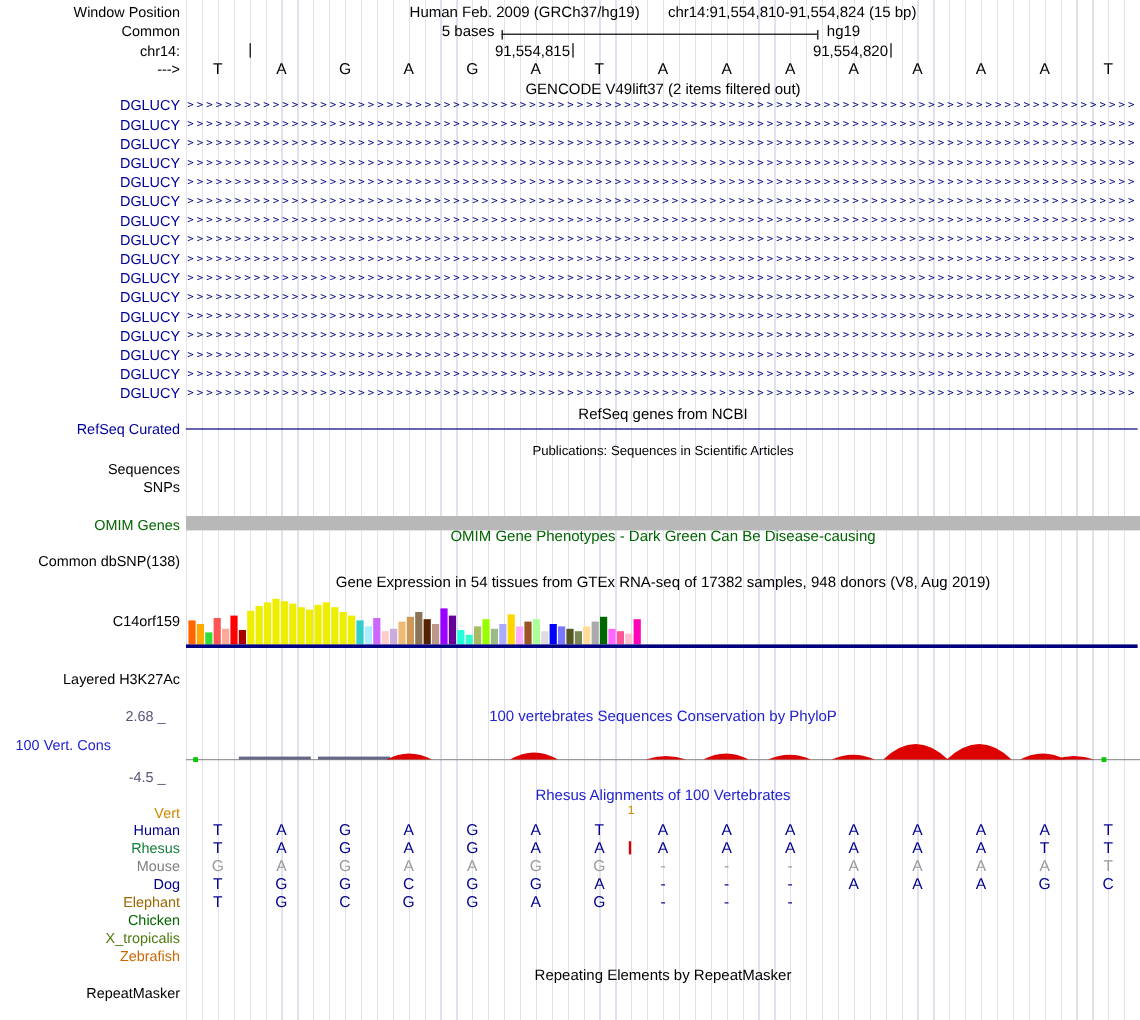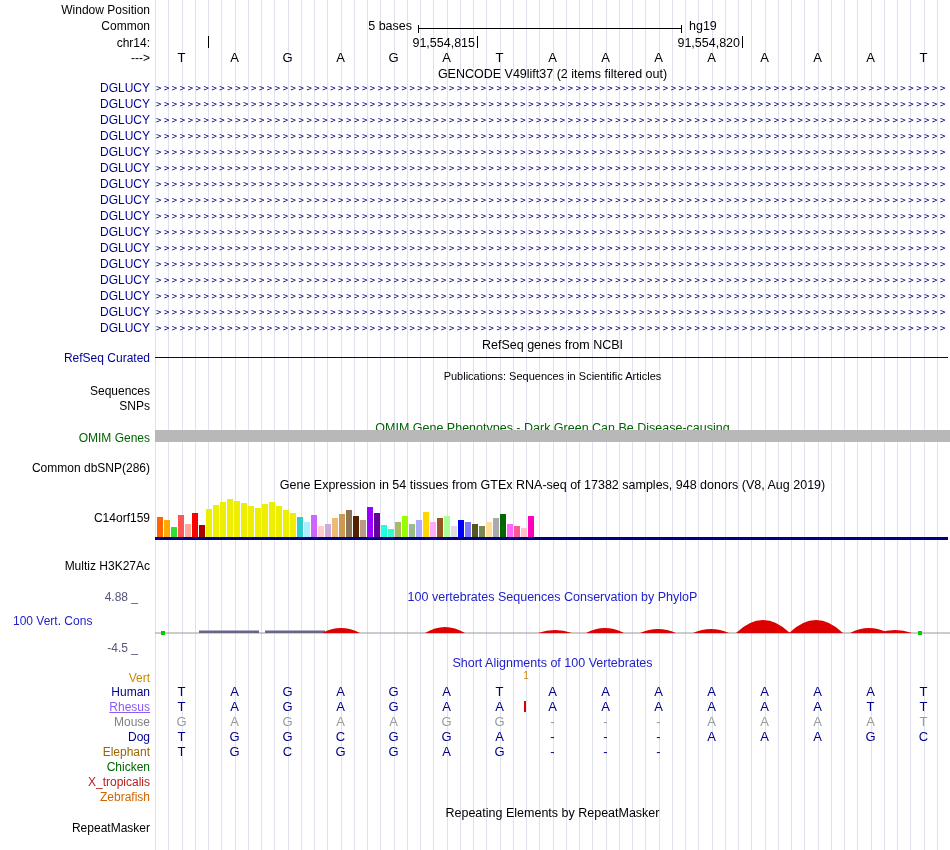--- a/index.html
+++ b/index.html
@@ -34,20 +34,24 @@
   .ins-tick{position:absolute;top:1px;width:2px;height:11px;background:#DD0000;}
   .gap-marker{position:absolute;left:520px;width:12px;text-align:center;font-size:10px;color:#CC8800;}
 </style>
 </head>
 <body>
 
 <div class="browser">
   <div class="grid"></div>
 
   <div class="tlabel" style="top:3px">Window Position</div>
+  <div class="ctitle" style="top:3px">
+    <span>Human Feb. 2009 (GRCh37/hg19)</span>
+    <span style="margin-left:20px">chr14:91,554,810-91,554,824 (15 bp)</span>
+  </div>
 
   <div class="tlabel" style="top:19px">Common</div>
   <div class="num" style="left:312px;top:19px;width:100px;text-align:right">5 bases</div>
   <div style="position:absolute;left:418px;top:28px;width:263px;height:1px;background:#000"></div>
   <div class="tick" style="left:418px;top:25px;height:8px"></div>
   <div class="tick" style="left:681px;top:25px;height:8px"></div>
   <div class="num" style="left:689px;top:19px">hg19</div>
 
   <div class="tlabel" style="top:36px">chr14:</div>
   <div class="tick" style="left:208px;top:36px;height:12px"></div>
@@ -144,25 +148,25 @@
     </div>
 
   <div class="ctitle" style="top:338px">RefSeq genes from NCBI</div>
   <div class="hl" style="left:155px;top:357px;width:793px;height:1px"></div>
   <div class="tlabel navy" style="top:351px">RefSeq Curated</div>
 
   <div class="ctitle s11" style="top:370px">Publications: Sequences in Scientific Articles</div>
   <div class="tlabel" style="top:384px">Sequences</div>
   <div class="tlabel" style="top:399px">SNPs</div>
 
-  <div class="ctitle green" style="top:421px">OMIM Gene Phenotypes - Dark Green Can Be Disease-causing</div>
+  <div class="ctitle green" style="top:440px">OMIM Gene Phenotypes - Dark Green Can Be Disease-causing</div>
   <div class="graybar" style="top:430px"></div>
   <div class="tlabel green" style="top:431px">OMIM Genes</div>
 
-  <div class="tlabel" style="top:461px">Common dbSNP(286)</div>
+  <div class="tlabel" style="top:461px">Common dbSNP(138)</div>
 
   <div class="ctitle" style="top:478px">Gene Expression in 54 tissues from GTEx RNA-seq of 17382 samples, 948 donors (V8, Aug 2019)</div>
   <div class="tlabel" style="top:511px">C14orf159</div>
   <div id="gtex-bars">
       <div class="gtex-bar" style="height: 20px; background: rgb(255, 102, 0);"></div>
       <div class="gtex-bar" style="height: 17px; background: rgb(255, 170, 0);"></div>
       <div class="gtex-bar" style="height: 10px; background: rgb(51, 221, 51);"></div>
       <div class="gtex-bar" style="height: 22px; background: rgb(255, 85, 85);"></div>
       <div class="gtex-bar" style="height: 13px; background: rgb(255, 170, 153);"></div>
       <div class="gtex-bar" style="height: 24px; background: rgb(255, 0, 0);"></div>
@@ -210,23 +214,23 @@
       <div class="gtex-bar" style="height: 15px; background: rgb(255, 221, 153);"></div>
       <div class="gtex-bar" style="height: 19px; background: rgb(170, 170, 170);"></div>
       <div class="gtex-bar" style="height: 23px; background: rgb(0, 102, 0);"></div>
       <div class="gtex-bar" style="height: 13px; background: rgb(255, 102, 255);"></div>
       <div class="gtex-bar" style="height: 11px; background: rgb(255, 85, 153);"></div>
       <div class="gtex-bar" style="height: 9px; background: rgb(255, 192, 203);"></div>
       <div class="gtex-bar" style="height: 21px; background: rgb(255, 0, 187);"></div>
     </div>
   <div class="hl" style="left:155px;top:537px;width:793px;height:3px"></div>
 
-  <div class="tlabel" style="top:559px">Multiz H3K27Ac</div>
-
-  <div class="tlabel limit" style="top:590px;width:138px">4.88 _</div>
+  <div class="tlabel" style="top:559px">Layered H3K27Ac</div>
+
+  <div class="tlabel limit" style="top:590px;width:138px">2.68 _</div>
   <div class="ctitle blue" style="top:590px">100 vertebrates Sequences Conservation by PhyloP</div>
   <div class="tlabel blue" style="top:614px;text-align:left;padding-left:13px;box-sizing:border-box">100 Vert. Cons</div>
   <div id="cons-wrap">
     <svg id="cons-svg" width="795" height="34" xmlns="http://www.w3.org/2000/svg">
         <line x1="0" y1="17" x2="795" y2="17" stroke="#999999" stroke-width="1"></line>
         <rect x="44" y="14.5" width="60" height="2.5" fill="#666688"></rect>
         <rect x="110" y="14.5" width="60" height="2.5" fill="#666688"></rect>
         <rect x="6" y="15" width="4" height="4" fill="#00CC00"></rect>
         <rect x="763" y="15" width="4" height="4" fill="#00CC00"></rect>
         <path d="M 167 17 Q 186 7 205 17 Z" fill="#DD0000"></path>
@@ -236,21 +240,21 @@
         <path d="M 485 17 Q 503 9 521 17 Z" fill="#DD0000"></path>
         <path d="M 538 17 Q 556 9 574 17 Z" fill="#DD0000"></path>
         <path d="M 581 17 Q 608 -9 635 17 Z" fill="#DD0000"></path>
         <path d="M 634 17 Q 661 -9 688 17 Z" fill="#DD0000"></path>
         <path d="M 695 17 Q 714 7 733 17 Z" fill="#DD0000"></path>
         <path d="M 723 17 Q 740 11 757 17 Z" fill="#DD0000"></path>
       </svg>
   </div>
   <div class="tlabel limit" style="top:641px;width:138px">-4.5 _</div>
 
-  <div class="ctitle blue" style="top:656px">Short Alignments of 100 Vertebrates</div>
+  <div class="ctitle blue" style="top:656px">Rhesus Alignments of 100 Vertebrates</div>
   <div class="tlabel" style="top:671px;color:#CC8800">Vert</div>
   <div class="gap-marker" style="top:670px">1</div>
   <div id="multiz-rows">
       <div class="mz-row" style="top: 685px;">
         <div class="row-label" style="color: rgb(0, 0, 139);">Human</div>
         <span class="colbase mz-base" style="left: 169.5px; color: rgb(0, 0, 139);">T</span>
         <span class="colbase mz-base" style="left: 222.5px; color: rgb(0, 0, 139);">A</span>
         <span class="colbase mz-base" style="left: 275.5px; color: rgb(0, 0, 139);">G</span>
         <span class="colbase mz-base" style="left: 328.5px; color: rgb(0, 0, 139);">A</span>
         <span class="colbase mz-base" style="left: 381.5px; color: rgb(0, 0, 139);">G</span>
@@ -259,21 +263,21 @@
         <span class="colbase mz-base" style="left: 540.5px; color: rgb(0, 0, 139);">A</span>
         <span class="colbase mz-base" style="left: 593.5px; color: rgb(0, 0, 139);">A</span>
         <span class="colbase mz-base" style="left: 646.5px; color: rgb(0, 0, 139);">A</span>
         <span class="colbase mz-base" style="left: 699.5px; color: rgb(0, 0, 139);">A</span>
         <span class="colbase mz-base" style="left: 752.5px; color: rgb(0, 0, 139);">A</span>
         <span class="colbase mz-base" style="left: 805.5px; color: rgb(0, 0, 139);">A</span>
         <span class="colbase mz-base" style="left: 858.5px; color: rgb(0, 0, 139);">A</span>
         <span class="colbase mz-base" style="left: 911.5px; color: rgb(0, 0, 139);">T</span>
       </div>
       <div class="mz-row" style="top: 700px;">
-        <div class="row-label" style="color: #8b5cf6; text-decoration: underline;">Rhesus</div>
+        <div class="row-label" style="color: #15803d;">Rhesus</div>
         <span class="colbase mz-base" style="left: 169.5px; color: rgb(0, 0, 139);">T</span>
         <span class="colbase mz-base" style="left: 222.5px; color: rgb(0, 0, 139);">A</span>
         <span class="colbase mz-base" style="left: 275.5px; color: rgb(0, 0, 139);">G</span>
         <span class="colbase mz-base" style="left: 328.5px; color: rgb(0, 0, 139);">A</span>
         <span class="colbase mz-base" style="left: 381.5px; color: rgb(0, 0, 139);">G</span>
         <span class="colbase mz-base" style="left: 434.5px; color: rgb(0, 0, 139);">A</span>
         <span class="colbase mz-base" style="left: 487.5px; color: rgb(0, 0, 139);">A</span>
         <span class="colbase mz-base" style="left: 540.5px; color: rgb(0, 0, 139);">A</span>
         <span class="colbase mz-base" style="left: 593.5px; color: rgb(0, 0, 139);">A</span>
         <span class="colbase mz-base" style="left: 646.5px; color: rgb(0, 0, 139);">A</span>
@@ -330,21 +334,21 @@
         <span class="colbase mz-base" style="left: 434.5px; color: rgb(0, 0, 139);">A</span>
         <span class="colbase mz-base" style="left: 487.5px; color: rgb(0, 0, 139);">G</span>
         <span class="colbase mz-base" style="left: 540.5px; color: rgb(0, 0, 139);">-</span>
         <span class="colbase mz-base" style="left: 593.5px; color: rgb(0, 0, 139);">-</span>
         <span class="colbase mz-base" style="left: 646.5px; color: rgb(0, 0, 139);">-</span>
       </div>
       <div class="mz-row" style="top: 760px;">
         <div class="row-label" style="color: rgb(0, 100, 0);">Chicken</div>
       </div>
       <div class="mz-row" style="top: 775px;">
-        <div class="row-label" style="color: #b91c1c;">X_tropicalis</div>
+        <div class="row-label" style="color: #4d7c0f;">X_tropicalis</div>
       </div>
       <div class="mz-row" style="top: 790px;">
         <div class="row-label" style="color: rgb(204, 102, 0);">Zebrafish</div>
       </div>
     </div>
 
   <div class="ctitle" style="top:806px">Repeating Elements by RepeatMasker</div>
   <div class="tlabel" style="top:821px">RepeatMasker</div>
 </div>
 

